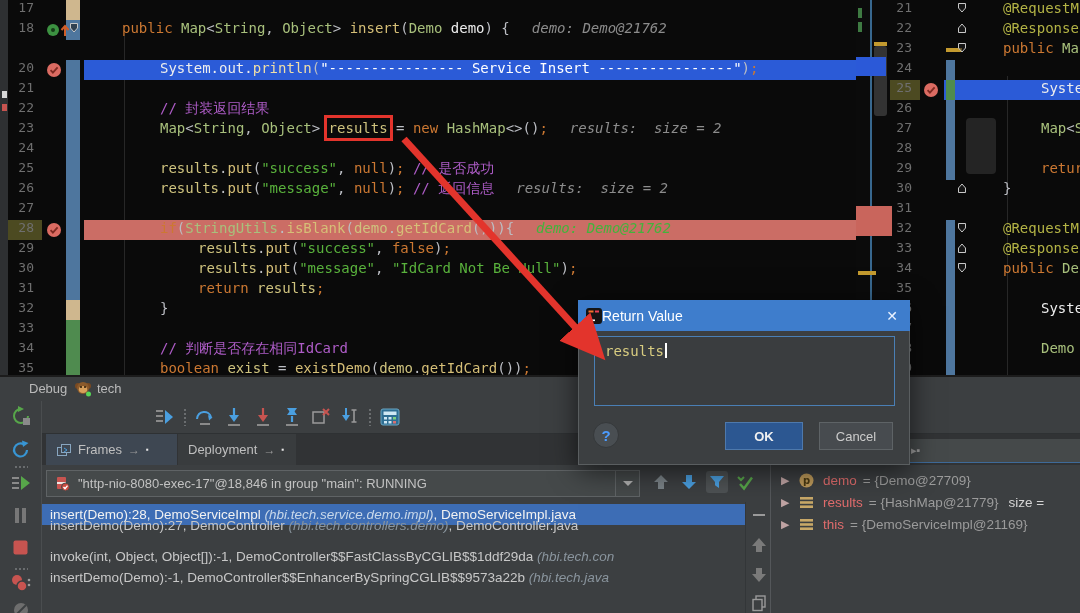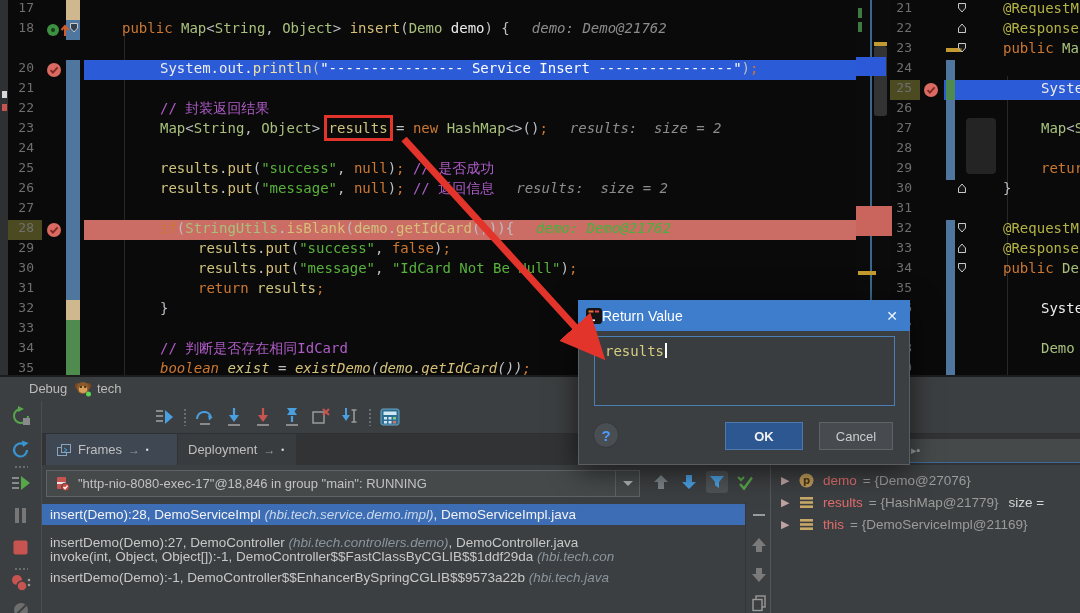--- a/index.html
+++ b/index.html
@@ -227,21 +227,21 @@
         <div class="ln" style="width: 34px;">33</div>
       </div>
       <div class="ed-row" style="top: 340px;">
         <div class="bar bar-green" style="left: 58px; width: 14px;"></div>
         <div class="ln" style="width: 34px;">34</div>
         <div class="code" style="left: 152px;"><span class="tk-cmt">// 判断是否存在相同IdCard</span></div>
       </div>
       <div class="ed-row" style="top: 360px;">
         <div class="bar bar-green" style="left: 58px; width: 14px;"></div>
         <div class="ln" style="width: 34px;">35</div>
-        <div class="code" style="left: 152px; font-style: italic;"><span class="tk-kw">boolean </span><span class="tk-var">exist</span><span class="tk-p"> = </span><span class="tk-method">existDemo</span><span class="tk-p">(</span><span class="tk-var">demo</span><span class="tk-p">.</span><span class="tk-method">getIdCard</span><span class="tk-p">())</span><span class="tk-kw">;</span></div>
+        <div class="code" style="left: 152px;"><span class="tk-kw">boolean </span><span class="tk-var">exist</span><span class="tk-p"> = </span><span class="tk-method">existDemo</span><span class="tk-p">(</span><span class="tk-var">demo</span><span class="tk-p">.</span><span class="tk-method">getIdCard</span><span class="tk-p">())</span><span class="tk-kw">;</span></div>
       </div>
     </div>
 
   <div id="stripe">
     <div style="left:14px;top:0;width:2px;height:375px;background:#38688f;"></div>
     <div style="left:2px;top:8px;width:4px;height:10px;background:#3e7a42;"></div>
     <div style="left:2px;top:22px;width:4px;height:10px;background:#3e7a42;"></div>
     <div style="left:18px;top:42px;width:13px;height:4px;background:#c39a2f;"></div>
     <div style="left:18px;top:46px;width:13px;height:70px;background:rgba(170,170,170,.25);border-radius:3px;"></div>
     <div style="left:0;top:57px;width:30px;height:19px;background:#2b59d8;"></div>
@@ -570,21 +570,21 @@
             <svg width="22" height="22">
               <path d="M4 6 l3 3 3 -3" fill="none" stroke="#57a64a" stroke-width="2"></path>
               <path d="M6 13 l4 4.5 8 -11" fill="none" stroke="#57a64a" stroke-width="2.4"></path>
             </svg>
           </span>
         </div>
     </div>
 
     <div id="frames-list">
         <div class="frame-row sel" style="top: 2px;"><span>insert(Demo):28, DemoServiceImpl </span><span class="pkg">(hbi.tech.service.demo.impl)</span><span>, DemoServiceImpl.java</span></div>
-        <div class="frame-row" style="top: 30px;"><span>insertDemo(Demo):27, DemoController </span><span class="pkg">(hbi.tech.controllers.demo)</span><span>, DemoController.java</span></div>
+        <div class="frame-row" style="top: 13px;"><span>insertDemo(Demo):27, DemoController </span><span class="pkg">(hbi.tech.controllers.demo)</span><span>, DemoController.java</span></div>
         <div class="frame-row" style="top: 44px;"><span>invoke(int, Object, Object[]):-1, DemoController$$FastClassByCGLIB$$1ddf29da </span><span class="pkg">(hbi.tech.con</span></div>
         <div class="frame-row" style="top: 65px;"><span>insertDemo(Demo):-1, DemoController$$EnhancerBySpringCGLIB$$9573a22b </span><span class="pkg">(hbi.tech.java</span></div>
       </div>
 
     <div id="divider">
         <span class="dv-ic" style="top: 4px;">
           <svg width="18" height="18">
             <rect x="3" y="8" width="12" height="2" fill="#9a9a9a"></rect>
           </svg>
         </span>
@@ -612,21 +612,21 @@
       </div>
     <div class="var-row" style="top: 30px;">
           <span class="var-arrow">▶</span>
           <span class="var-ic">
             <svg width="15" height="15">
               <circle cx="7.5" cy="7.5" r="7" fill="#be9a5a"></circle>
               <text x="7.5" y="11" text-anchor="middle" font-size="10" font-weight="bold" fill="#4a3a12" font-family="DejaVu Sans">p</text>
             </svg>
           </span>
           <span class="var-name">demo</span>
-          <span class="var-val">= {Demo@27076}</span>
+          <span class="var-val">= {Demo@27709}</span>
         </div>
         <div class="var-row" style="top: 52px;">
           <span class="var-arrow">▶</span>
           <span class="var-ic">
             <svg width="15" height="13">
               <rect x="1" y="1" width="13" height="2.6" fill="#c8a868"></rect>
               <rect x="1" y="5.2" width="13" height="2.6" fill="#c8a868"></rect>
               <rect x="1" y="9.4" width="13" height="2.6" fill="#c8a868"></rect>
             </svg>
           </span>

